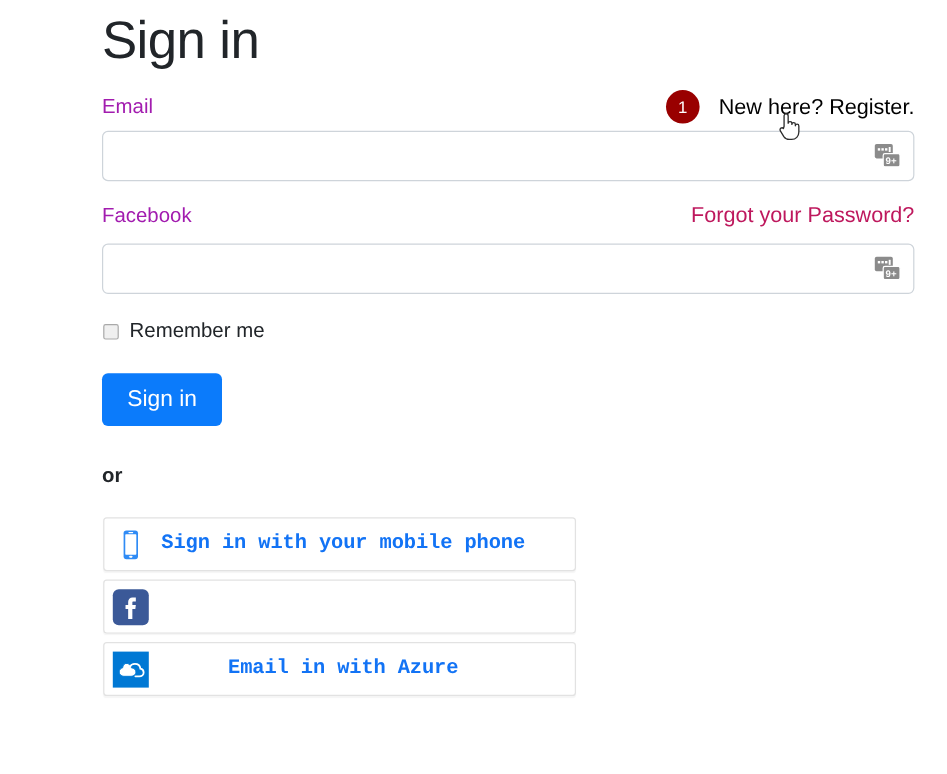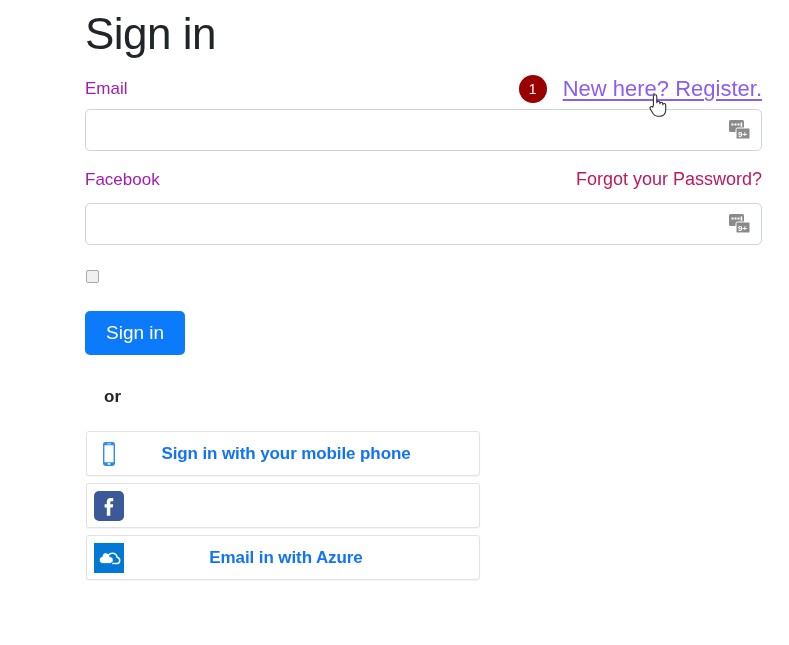--- a/index.html
+++ b/index.html
@@ -71,23 +71,22 @@
     font-size: 14px;
     font-weight: 400;
     display: flex;
     align-items: center;
     justify-content: center;
     flex: 0 0 auto;
     line-height: 1;
   }
 
   .link-register {
-    font-size: 22px;
-    color: #8b5cf6;
-    text-decoration: underline;
+    font-size: 18px;
+    color: #000000;
     text-underline-offset: 3px;
     cursor: pointer;
     white-space: nowrap;
   }
 
   .link-forgot {
     font-size: 18px;
     color: #be185d;
     text-decoration: none;
     cursor: pointer;
@@ -160,21 +159,20 @@
     font-size: 19px;
     font-weight: 400;
     padding: 11px 21px;
     line-height: 1.15;
     cursor: pointer;
   }
 
   
   .or-text {
     margin-top: 32px;
-    margin-left: 19px;
     font-size: 17px;
     font-weight: bold;
     color: #212529;
   }
 
   
   .social-list {
     margin-top: 24px;
     margin-left: 1px;
     width: 394px;
@@ -185,20 +183,21 @@
     display: flex;
     align-items: center;
     width: 394px;
     height: 45px;
     border: 1px solid #e2e2e2;
     border-radius: 3px;
     background: #ffffff;
     margin-bottom: 7px;
     cursor: pointer;
     box-shadow: 0 1px 1px rgba(0,0,0,0.045);
+    font-family: Liberation Mono, monospace;
   }
   .social-icon {
     width: 36px;
     height: 36px;
     margin-left: 4px;
     flex: 0 0 auto;
     display: flex;
     align-items: center;
     justify-content: center;
   }
@@ -270,20 +269,21 @@
           <rect x="13.6" y="5.5" width="1.6" height="4.2" fill="#ffffff"></rect>
           <rect x="9" y="11" width="14" height="11" rx="1.5" fill="#8b8b8b"></rect>
           <rect x="9" y="11" width="14" height="11" rx="1.5" fill="none" stroke="#ffffff" stroke-width="1"></rect>
           <text x="11" y="20" font-family="Liberation Sans, sans-serif" font-size="8" font-weight="bold" fill="#ffffff">9+</text>
         </svg>
       </span>
     </div>
 
     <div class="remember-row">
       <span class="checkbox"></span>
+      <span class="remember-label">Remember me</span>
     </div>
 
     <div>
       <button class="btn-signin">Sign in</button>
     </div>
 
     <div class="or-text">or</div>
 
     <div class="social-list">
 

